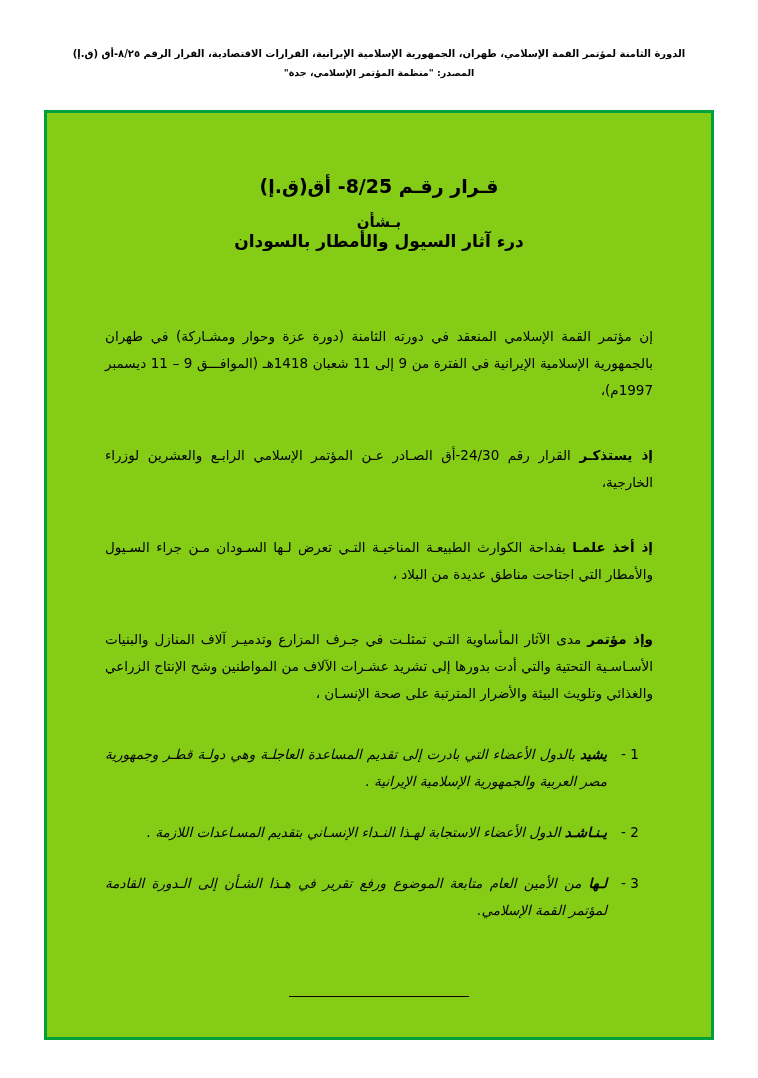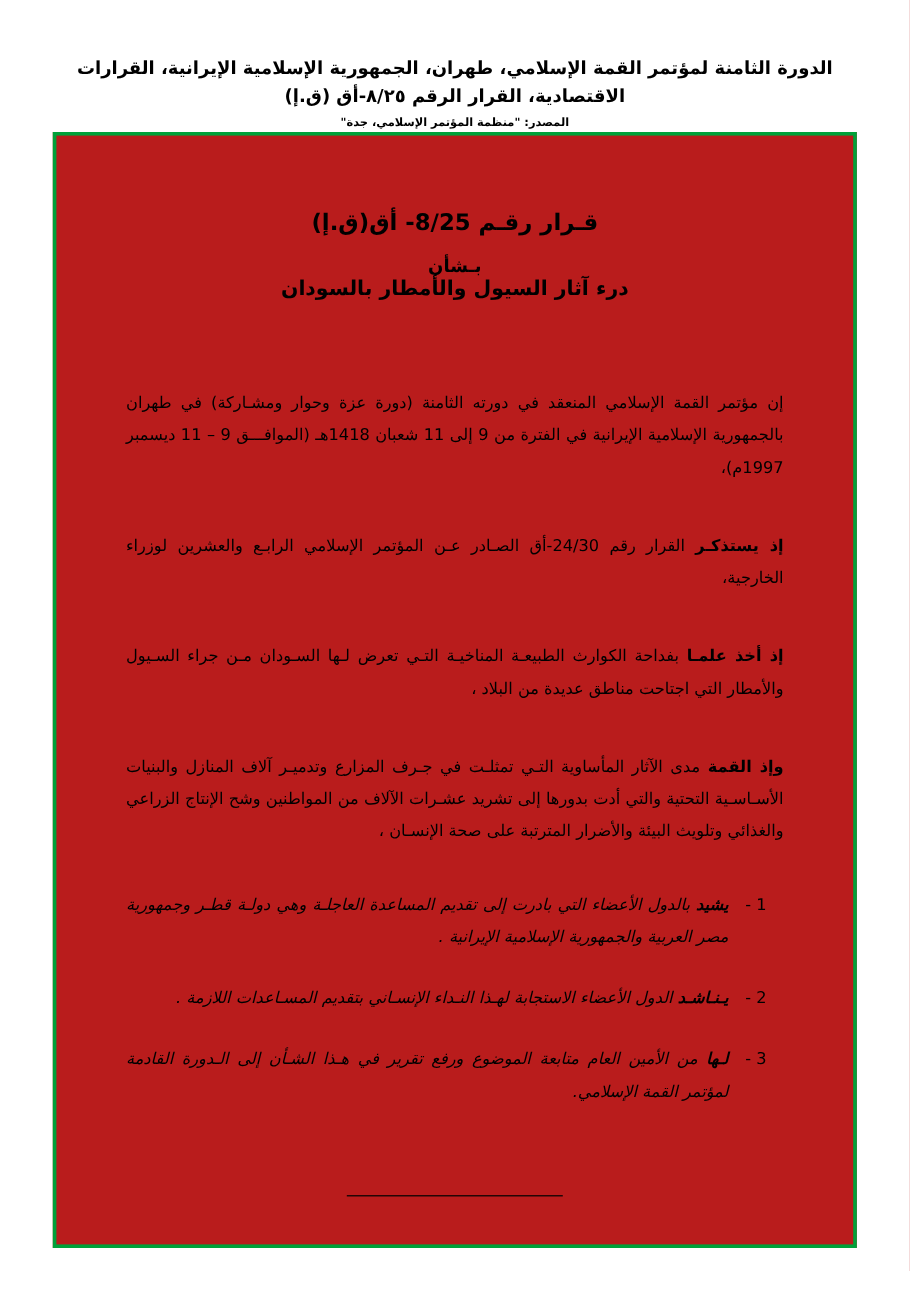--- a/index.html
+++ b/index.html
@@ -24,42 +24,42 @@
   
   .doc-header {
     position: absolute;
     top: 46px;
     left: 0;
     right: 0;
     text-align: center;
     direction: rtl;
   }
   .doc-header .line1 {
-    font-size: 15px;
+    font-size: 10px;
     font-weight: bold;
     letter-spacing: 0;
     line-height: 1.5;
     padding: 0 28px;
   }
   .doc-header .line2 {
     font-size: 9.5px;
     font-weight: bold;
     margin-top: 6px;
   }
 
   
   .frame {
     position: absolute;
     top: 110px;
     left: 44px;
     width: 670px;
     height: 930px;
     border: 3px solid #00a13a;
     box-sizing: border-box;
-    background: #b91c1c;
+    background: #84cc16;
   }
 
   .content {
     position: absolute;
     top: 0;
     left: 0;
     right: 0;
     bottom: 0;
     padding: 42px 58px 30px 58px;
     box-sizing: border-box;
@@ -169,21 +169,21 @@
 
       <div class="para">
         <span class="lead">إذ يستذكـر</span><span> القرار رقم 24/30-أق الصـادر عـن المؤتمر الإسلامي الرابـع والعشرين لوزراء الخارجية،</span>
       </div>
 
       <div class="para">
         <span class="lead">إذ أخذ علمـا</span><span> بفداحة الكوارث الطبيعـة المناخيـة التـي تعرض لـها السـودان مـن جراء السـيول والأمطار التي اجتاحت مناطق عديدة من البلاد ،</span>
       </div>
 
       <div class="para">
-        <span class="lead">وإذ القمة</span><span> مدى الآثار المأساوية التـي تمثلـت في جـرف المزارع وتدميـر آلاف المنازل والبنيات الأسـاسـية التحتية والتي أدت بدورها إلى تشريد عشـرات الآلاف من المواطنين وشح الإنتاج الزراعي والغذائي وتلويث البيئة والأضرار المترتبة على صحة الإنسـان ،</span>
+        <span class="lead">وإذ مؤتمر</span><span> مدى الآثار المأساوية التـي تمثلـت في جـرف المزارع وتدميـر آلاف المنازل والبنيات الأسـاسـية التحتية والتي أدت بدورها إلى تشريد عشـرات الآلاف من المواطنين وشح الإنتاج الزراعي والغذائي وتلويث البيئة والأضرار المترتبة على صحة الإنسـان ،</span>
       </div>
 
       <div class="clauses">
 
         <div class="clause">
           <div class="clause-num">1 -</div>
           <div class="clause-text">
             <span class="lead">يشيد</span><span> بالدول الأعضاء التي بادرت إلى تقديم المساعدة العاجلـة وهي دولـة قطـر وجمهورية مصر العربية والجمهورية الإسلامية الإيرانية .</span>
           </div>
         </div>

